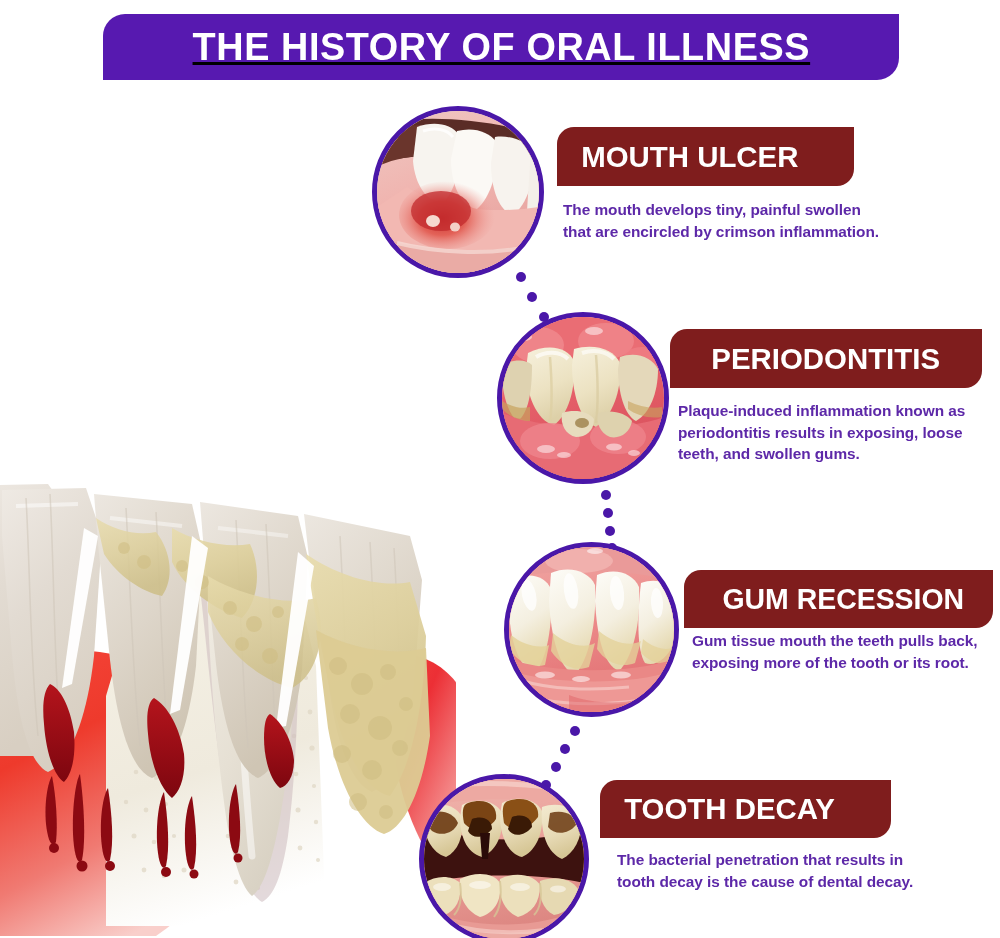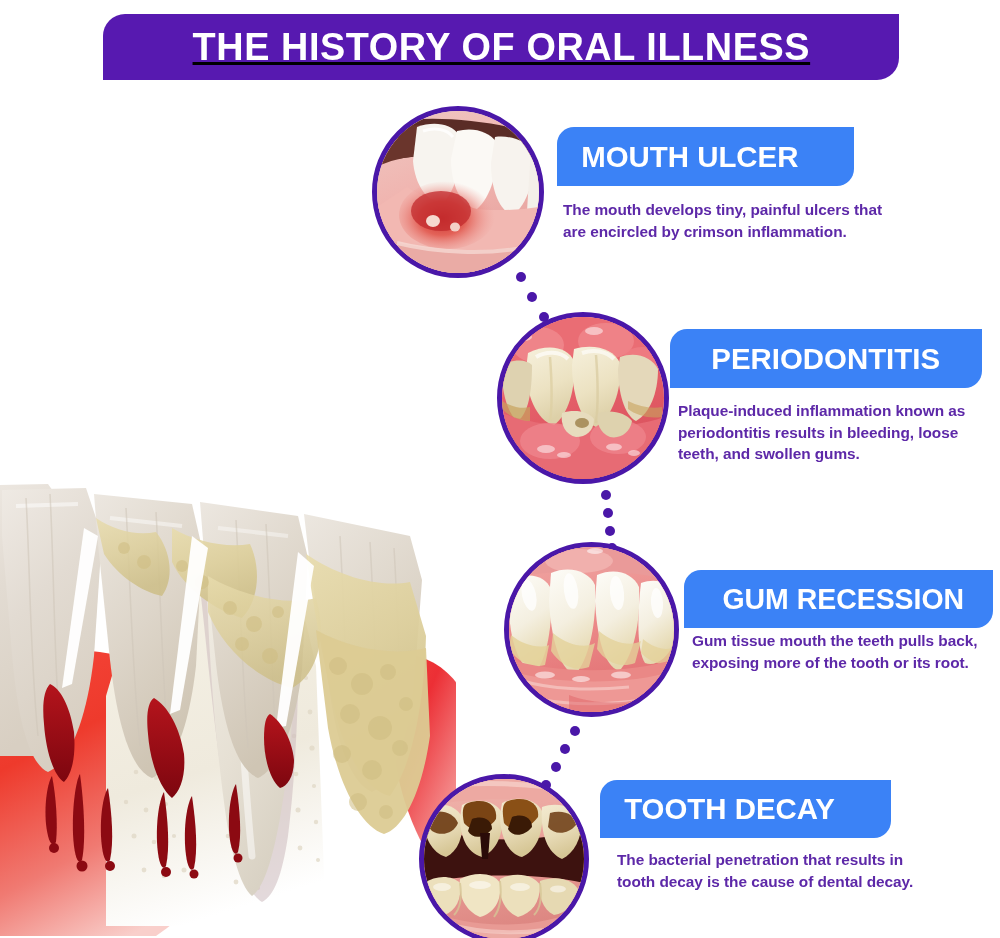--- a/index.html
+++ b/index.html
@@ -34,21 +34,21 @@
   .card{ position:absolute; }
 
   .photo-circle{
     position:absolute; border-radius:50%;
     border:5px solid #4a17a8;
     overflow:hidden; background:#f2d9d5;
   }
   .photo-circle svg{ display:block; width:100%; height:100%; }
 
   .label-badge{
-    position:absolute; background:#3b82f6;
+    position:absolute; background:#7f1d1d;
     border-radius:17px 0 17px 0;
     display:flex; align-items:center;
     padding:0 22px;
   }
   .label-badge .badge-text{
     color:#ffffff; font-weight:bold; white-space:nowrap;
     transform:scaleX(0.98);
   }
 
   .desc{
@@ -342,21 +342,21 @@
 
       <path d="M0 126 C 40 140, 110 144, 162 132 L 162 162 L 0 162 Z" fill="#e9a8a2" opacity="0.85"></path>
       <path d="M20 132 C 60 142, 110 144, 150 136" stroke="#f7ded8" stroke-width="4" fill="none" opacity="0.7"></path>
     </svg>
   </div>
 
   <div class="label-badge" id="badge-1">
     <span class="badge-text">MOUTH ULCER</span>
   </div>
 
-  <div class="desc" id="desc-1">The mouth develops tiny, painful ulcers that are encircled by crimson inflammation.</div>
+  <div class="desc" id="desc-1">The mouth develops tiny, painful swollen that are encircled by crimson inflammation.</div>
 </div>
 
 <div>
   <div class="dot" style="left:516px; top:272px;"></div>
   <div class="dot" style="left:527px; top:292px;"></div>
   <div class="dot" style="left:539px; top:312px;"></div>
   <div class="dot" style="left:551px; top:331px;"></div>
 </div>
 
 <div class="card">
@@ -410,21 +410,21 @@
         <ellipse cx="22" cy="20" rx="8" ry="4"></ellipse>
           <ellipse cx="92" cy="14" rx="9" ry="4"></ellipse>
       </g>
     </svg>
   </div>
 
   <div class="label-badge" id="badge-2">
     <span class="badge-text">PERIODONTITIS</span>
   </div>
 
-  <div class="desc" id="desc-2">Plaque-induced inflammation known as periodontitis results in bleeding, loose teeth, and swollen gums.</div>
+  <div class="desc" id="desc-2">Plaque-induced inflammation known as periodontitis results in exposing, loose teeth, and swollen gums.</div>
 </div>
 
 <div>
   <div class="dot" style="left:601px; top:490px;"></div>
   <div class="dot" style="left:603px; top:508px;"></div>
   <div class="dot" style="left:605px; top:526px;"></div>
   <div class="dot" style="left:607px; top:543px;"></div>
 </div>
 
 <div class="card">

